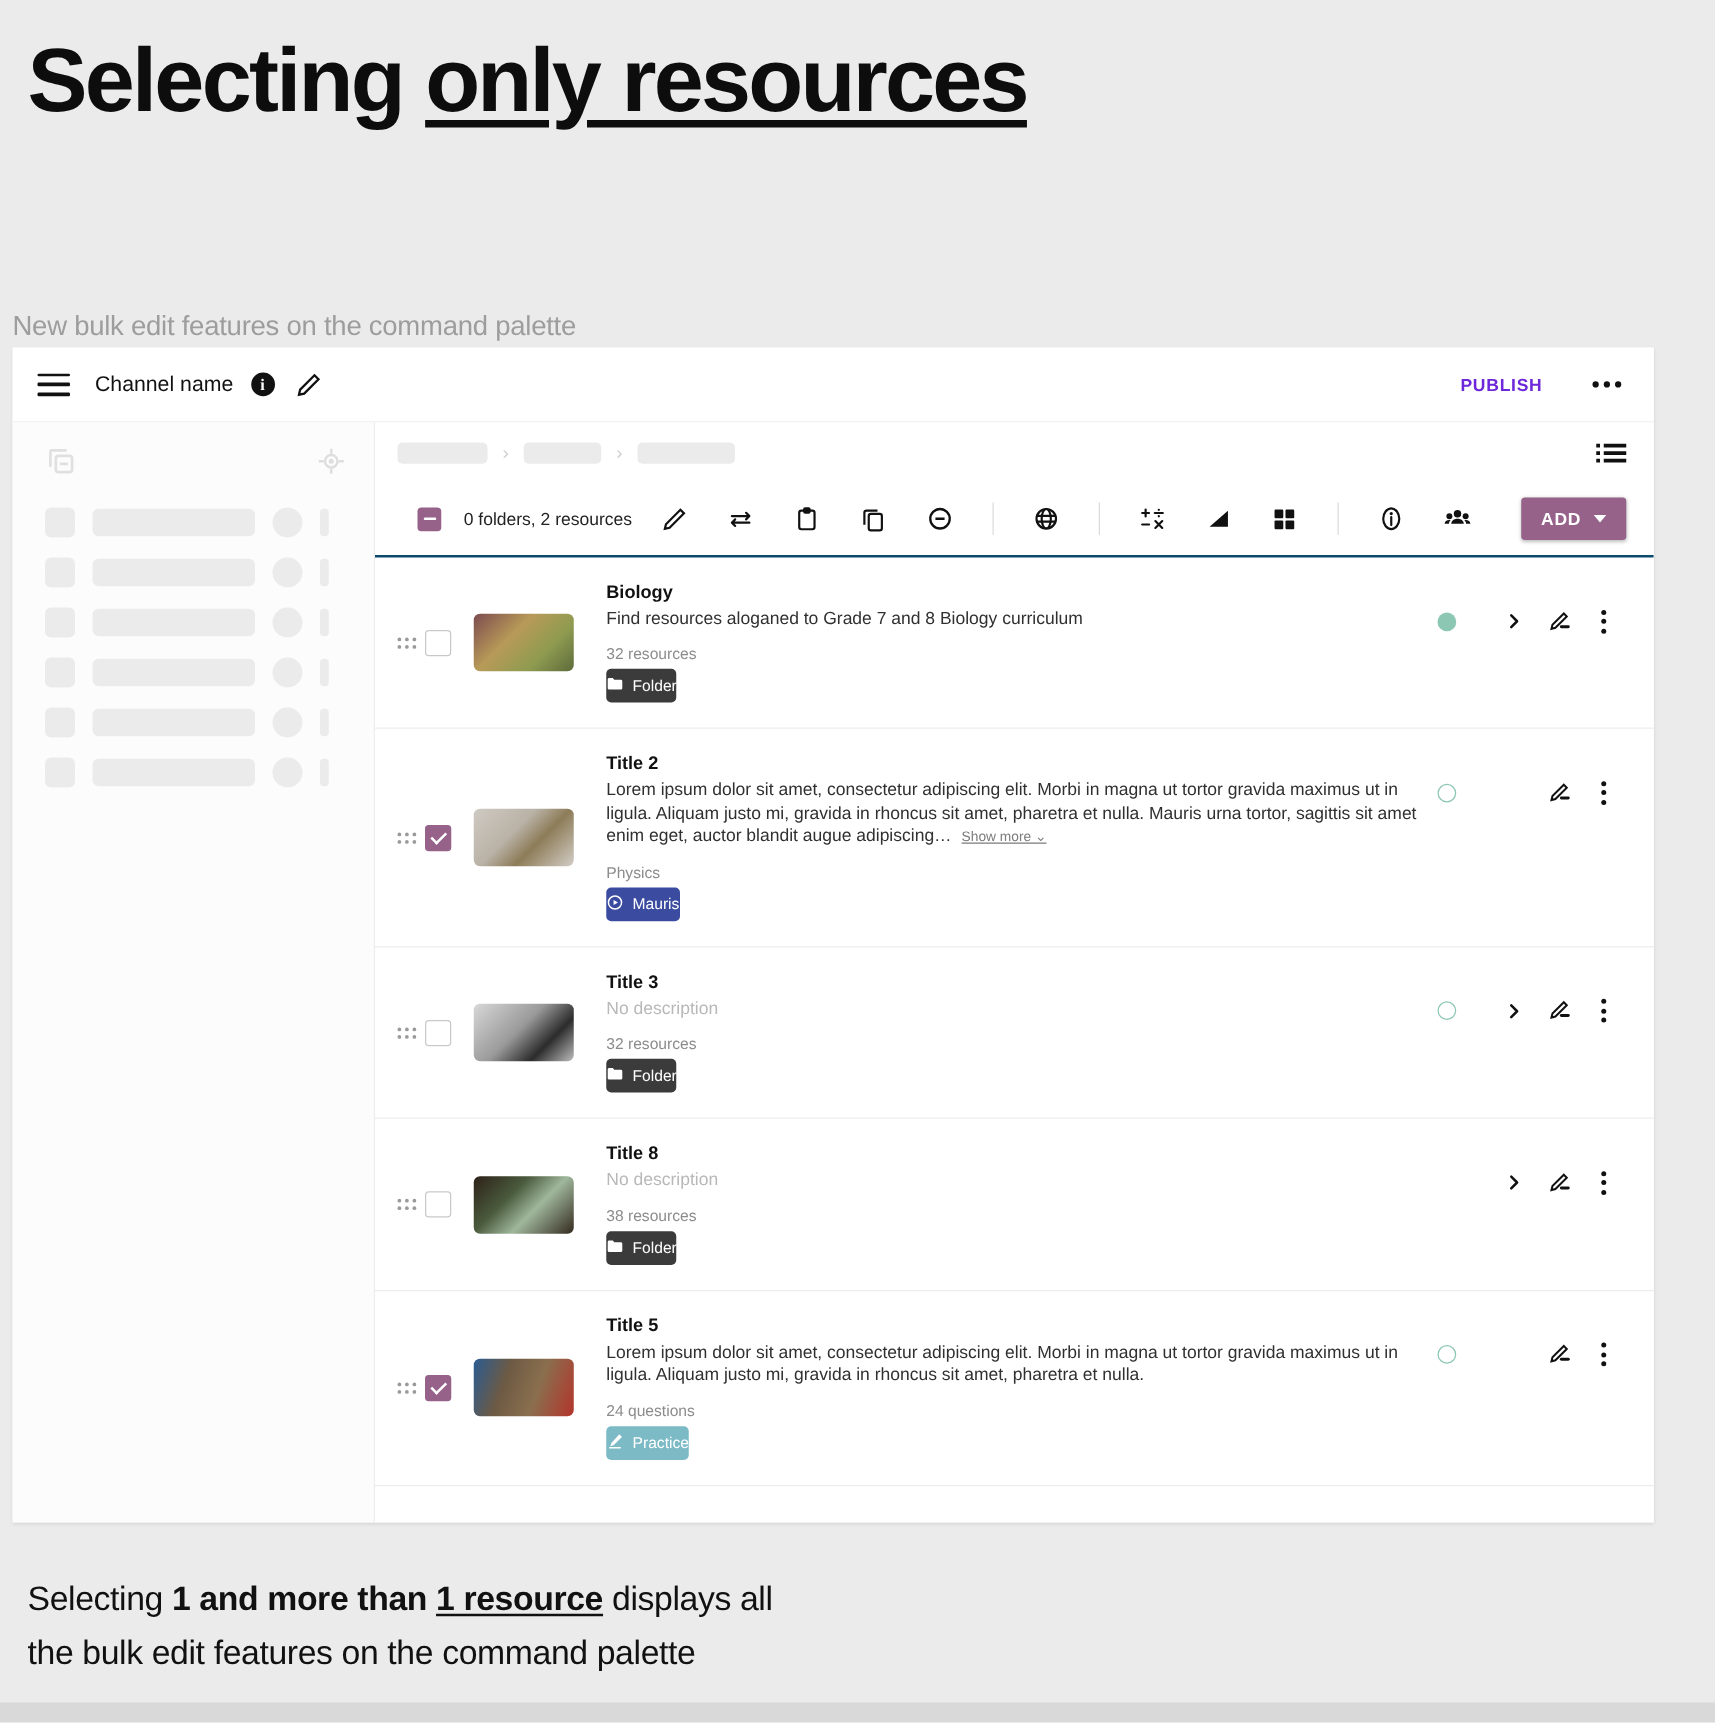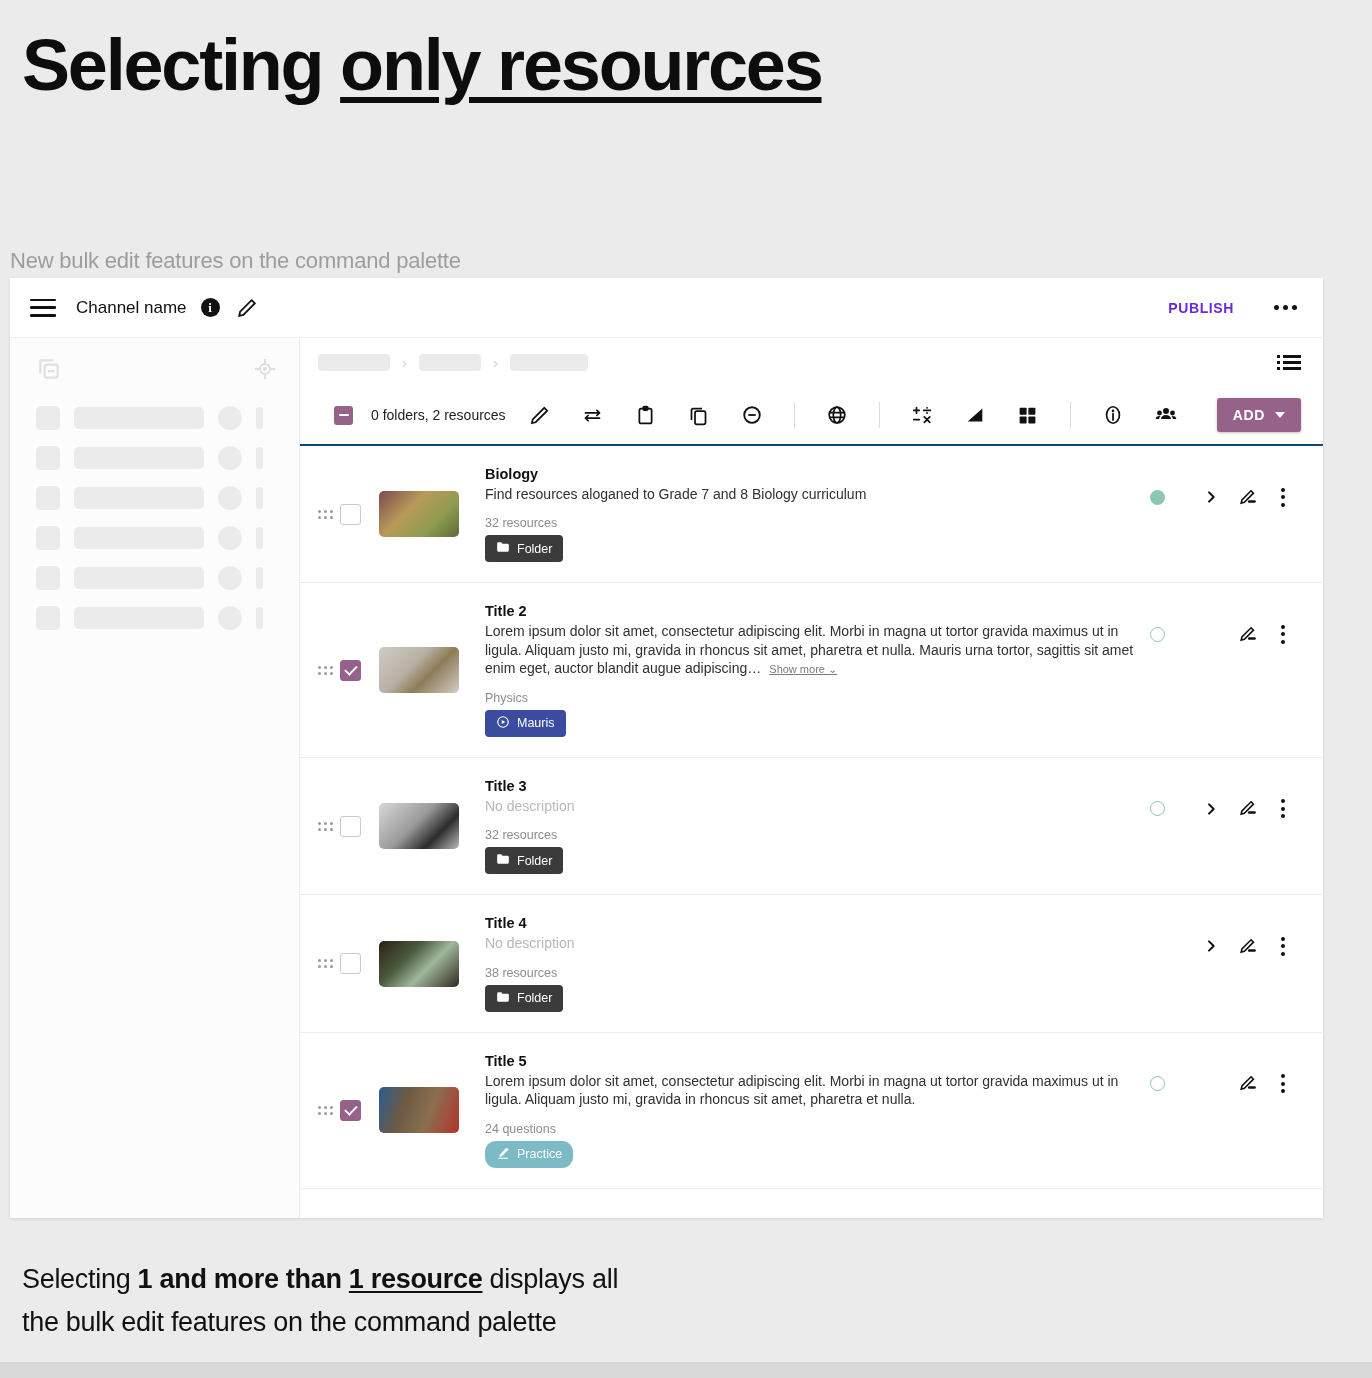--- a/index.html
+++ b/index.html
@@ -103,24 +103,24 @@
   .chk { width:21px;height:21px;border-radius:3px;border:1.5px solid #c9c9c9;background:#fff;flex:none;align-self:center;margin-right:18px;cursor:pointer;}
   .chk.on { background:#96628a; border-color:#96628a; display:flex;align-items:center;justify-content:center;}
   .chk.on::after{content:"";width:10px;height:5px;border-left:2.2px solid #fff;border-bottom:2.2px solid #fff;transform:rotate(-45deg) translate(1px,-1px);}
   .thumb { width:80px;height:46px;border-radius:5px;flex:none;margin-right:26px;align-self:center;background-size:cover;}
   .rbody { flex:1; min-width:0; padding-right:12px;}
   .rtitle { font-size:14.5px;font-weight:700;color:#111;margin-bottom:3px;}
   .rdesc { font-size:14px;color:#303030;line-height:1.32;}
   .rdesc.empty { color:#b8b8b8; }
   .showmore { font-size:11px;color:#7b7b7b;text-decoration:underline;cursor:pointer;white-space:nowrap;margin-left:8px;}
   .rmeta { font-size:12.5px;color:#8c8c8c;margin-top:13px;}
-  .badge { display:inline-flex;align-items:center;gap:7px;margin-top:5px;padding:5px 11px;border-radius:4px;font-size:12.5px;color:#fff;}
+  .badge { display:inline-flex;align-items:center;gap:7px;margin-top:5px;padding:5px 0;border-radius:4px;font-size:12.5px;color:#fff;}
   .badge.folder { background:#3b3b3b; }
   .badge.watch { background:#3b4ca0; }
-  .badge.practice { background:#7cbac6;border-radius:11px; }
+  .badge.practice { background:#7cbac6; }
   .ractions { display:flex;align-items:center;gap:0px;align-self:flex-start;margin-top:16px;}
   .dot { width:15px;height:15px;border-radius:50%;flex:none;margin-right:28px;}
   .dot.filled { background:#8cc7b4; }
   .dot.hollow { border:1.8px solid #8cc7b4; }
   .dot.none { visibility:hidden; }
   .abtn { width:36px;height:30px;display:flex;align-items:center;justify-content:center;cursor:pointer;}
   .abtn.ghost { visibility:hidden; }
   .dots-v { display:flex;flex-direction:column;gap:3.5px;}
   .dots-v i { width:4px;height:4px;background:#111;border-radius:50%;display:block;}
 
@@ -470,21 +470,21 @@
               <span class="grip">
                 <i></i>
                 <i></i>
                 <i></i>
                 <i></i>
                 <i></i>
                 <i></i>
               </span>
               <span class="chk"></span>
               <span class="thumb" style="background-image:linear-gradient(135deg,#2d2119 0%,#4a5a3c 35%,#9fb79c 60%,#33291e 100%)"></span>
-              <div class="rbody"><div class="rtitle">Title 4</div><div class="rdesc empty">No description</div><div class="rmeta">38 resources</div><span class="badge folder">
+              <div class="rbody"><div class="rtitle">Title 8</div><div class="rdesc empty">No description</div><div class="rmeta">38 resources</div><span class="badge folder">
                   <span><svg width="14" height="14" viewBox="0 0 24 24" fill="#fff">
                       <path d="M2 6a2 2 0 0 1 2-2h5l2 2.5h9a2 2 0 0 1 2 2V18a2 2 0 0 1-2 2H4a2 2 0 0 1-2-2z"></path>
                     </svg></span>
                   <span>Folder</span>
                 </span></div>
               <div class="ractions">
                 <span class="dot none"></span>
                 <span class="abtn">
                   <svg width="16" height="16" viewBox="0 0 24 24" fill="none" stroke="#111" stroke-width="3" stroke-linecap="round" stroke-linejoin="round">
                     <path d="M9 5l7 7-7 7"></path>

